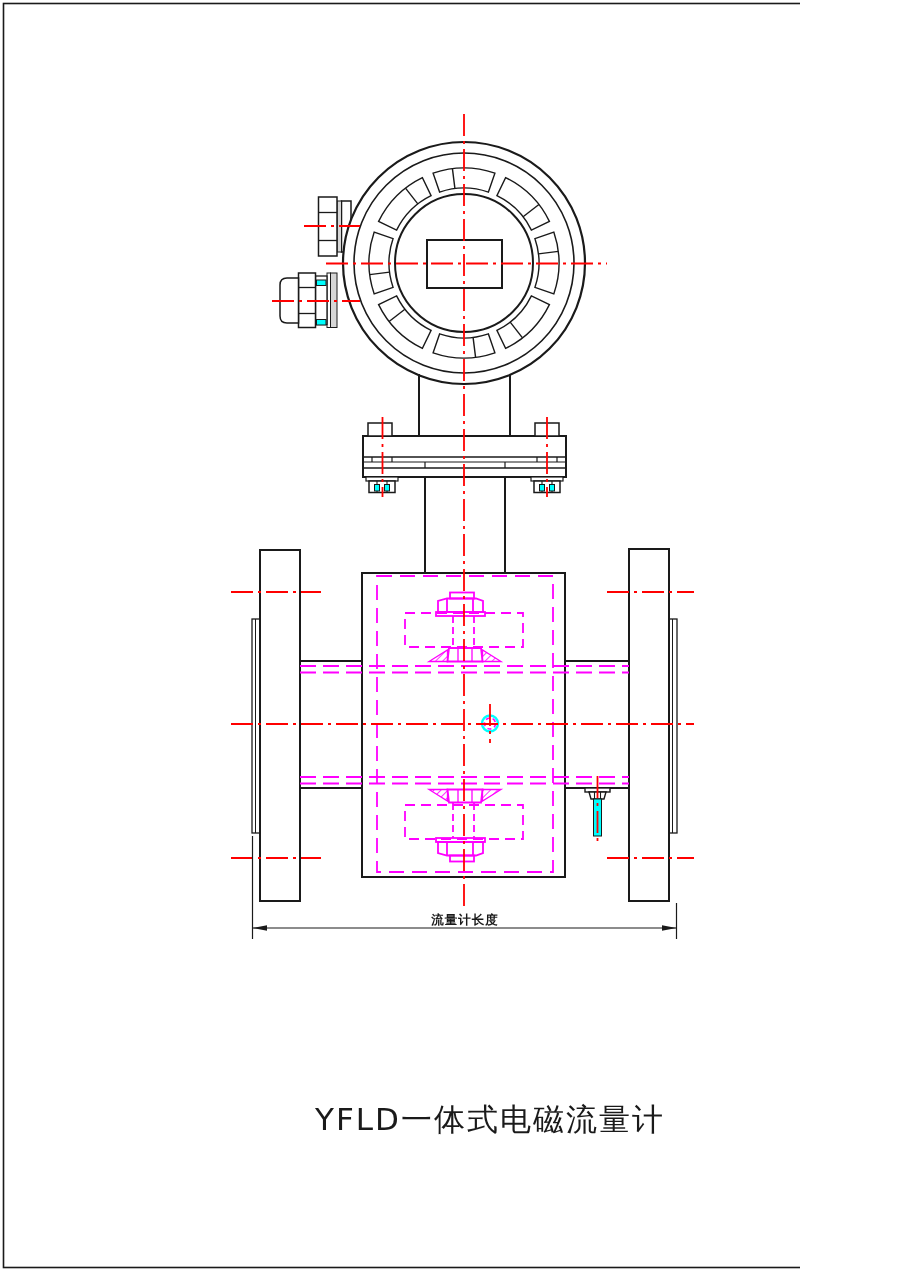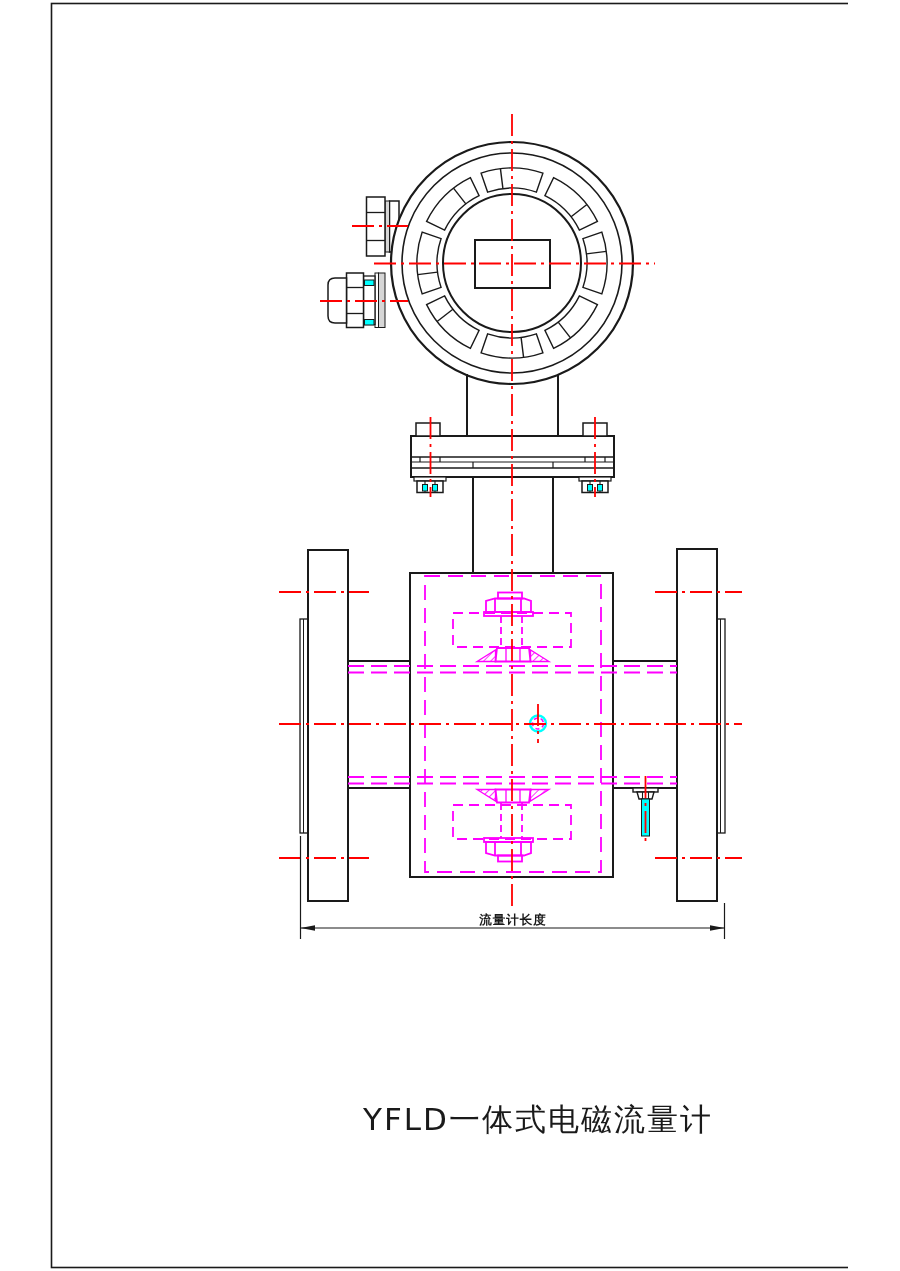--- a/index.html
+++ b/index.html
@@ -2,21 +2,20 @@
 <html style="--line-black: #1a1a1a; --centerline-red: #ff0000; --detail-magenta: #ff00ff; --highlight-cyan: #00ffff; --boss-gray: #d6d6d6; --paper-white: #ffffff;"><head>
 <meta charset="utf-8">
 <style>
   html,body{margin:0;padding:0;background:#fff;}
   .sheet{
     position:relative;
     width:800px;height:1271px;
     background:var(--paper-white,#fff);
     font-family:"DejaVu Sans","Liberation Sans",sans-serif;
     overflow:hidden;
-    margin-left:48px;
   }
   svg{position:absolute;left:0;top:0;}
   
   .k  {stroke:var(--line-black,#1a1a1a);fill:none;}
   .kf {stroke:var(--line-black,#1a1a1a);fill:#fff;}
   .kg {stroke:var(--line-black,#1a1a1a);fill:var(--boss-gray,#d6d6d6);}
   
   .cl {stroke:var(--centerline-red,#f00);fill:none;stroke-width:1.8;stroke-dasharray:22 5 3 5;}
   
   .mg {stroke:var(--detail-magenta,#f0f);fill:none;}

